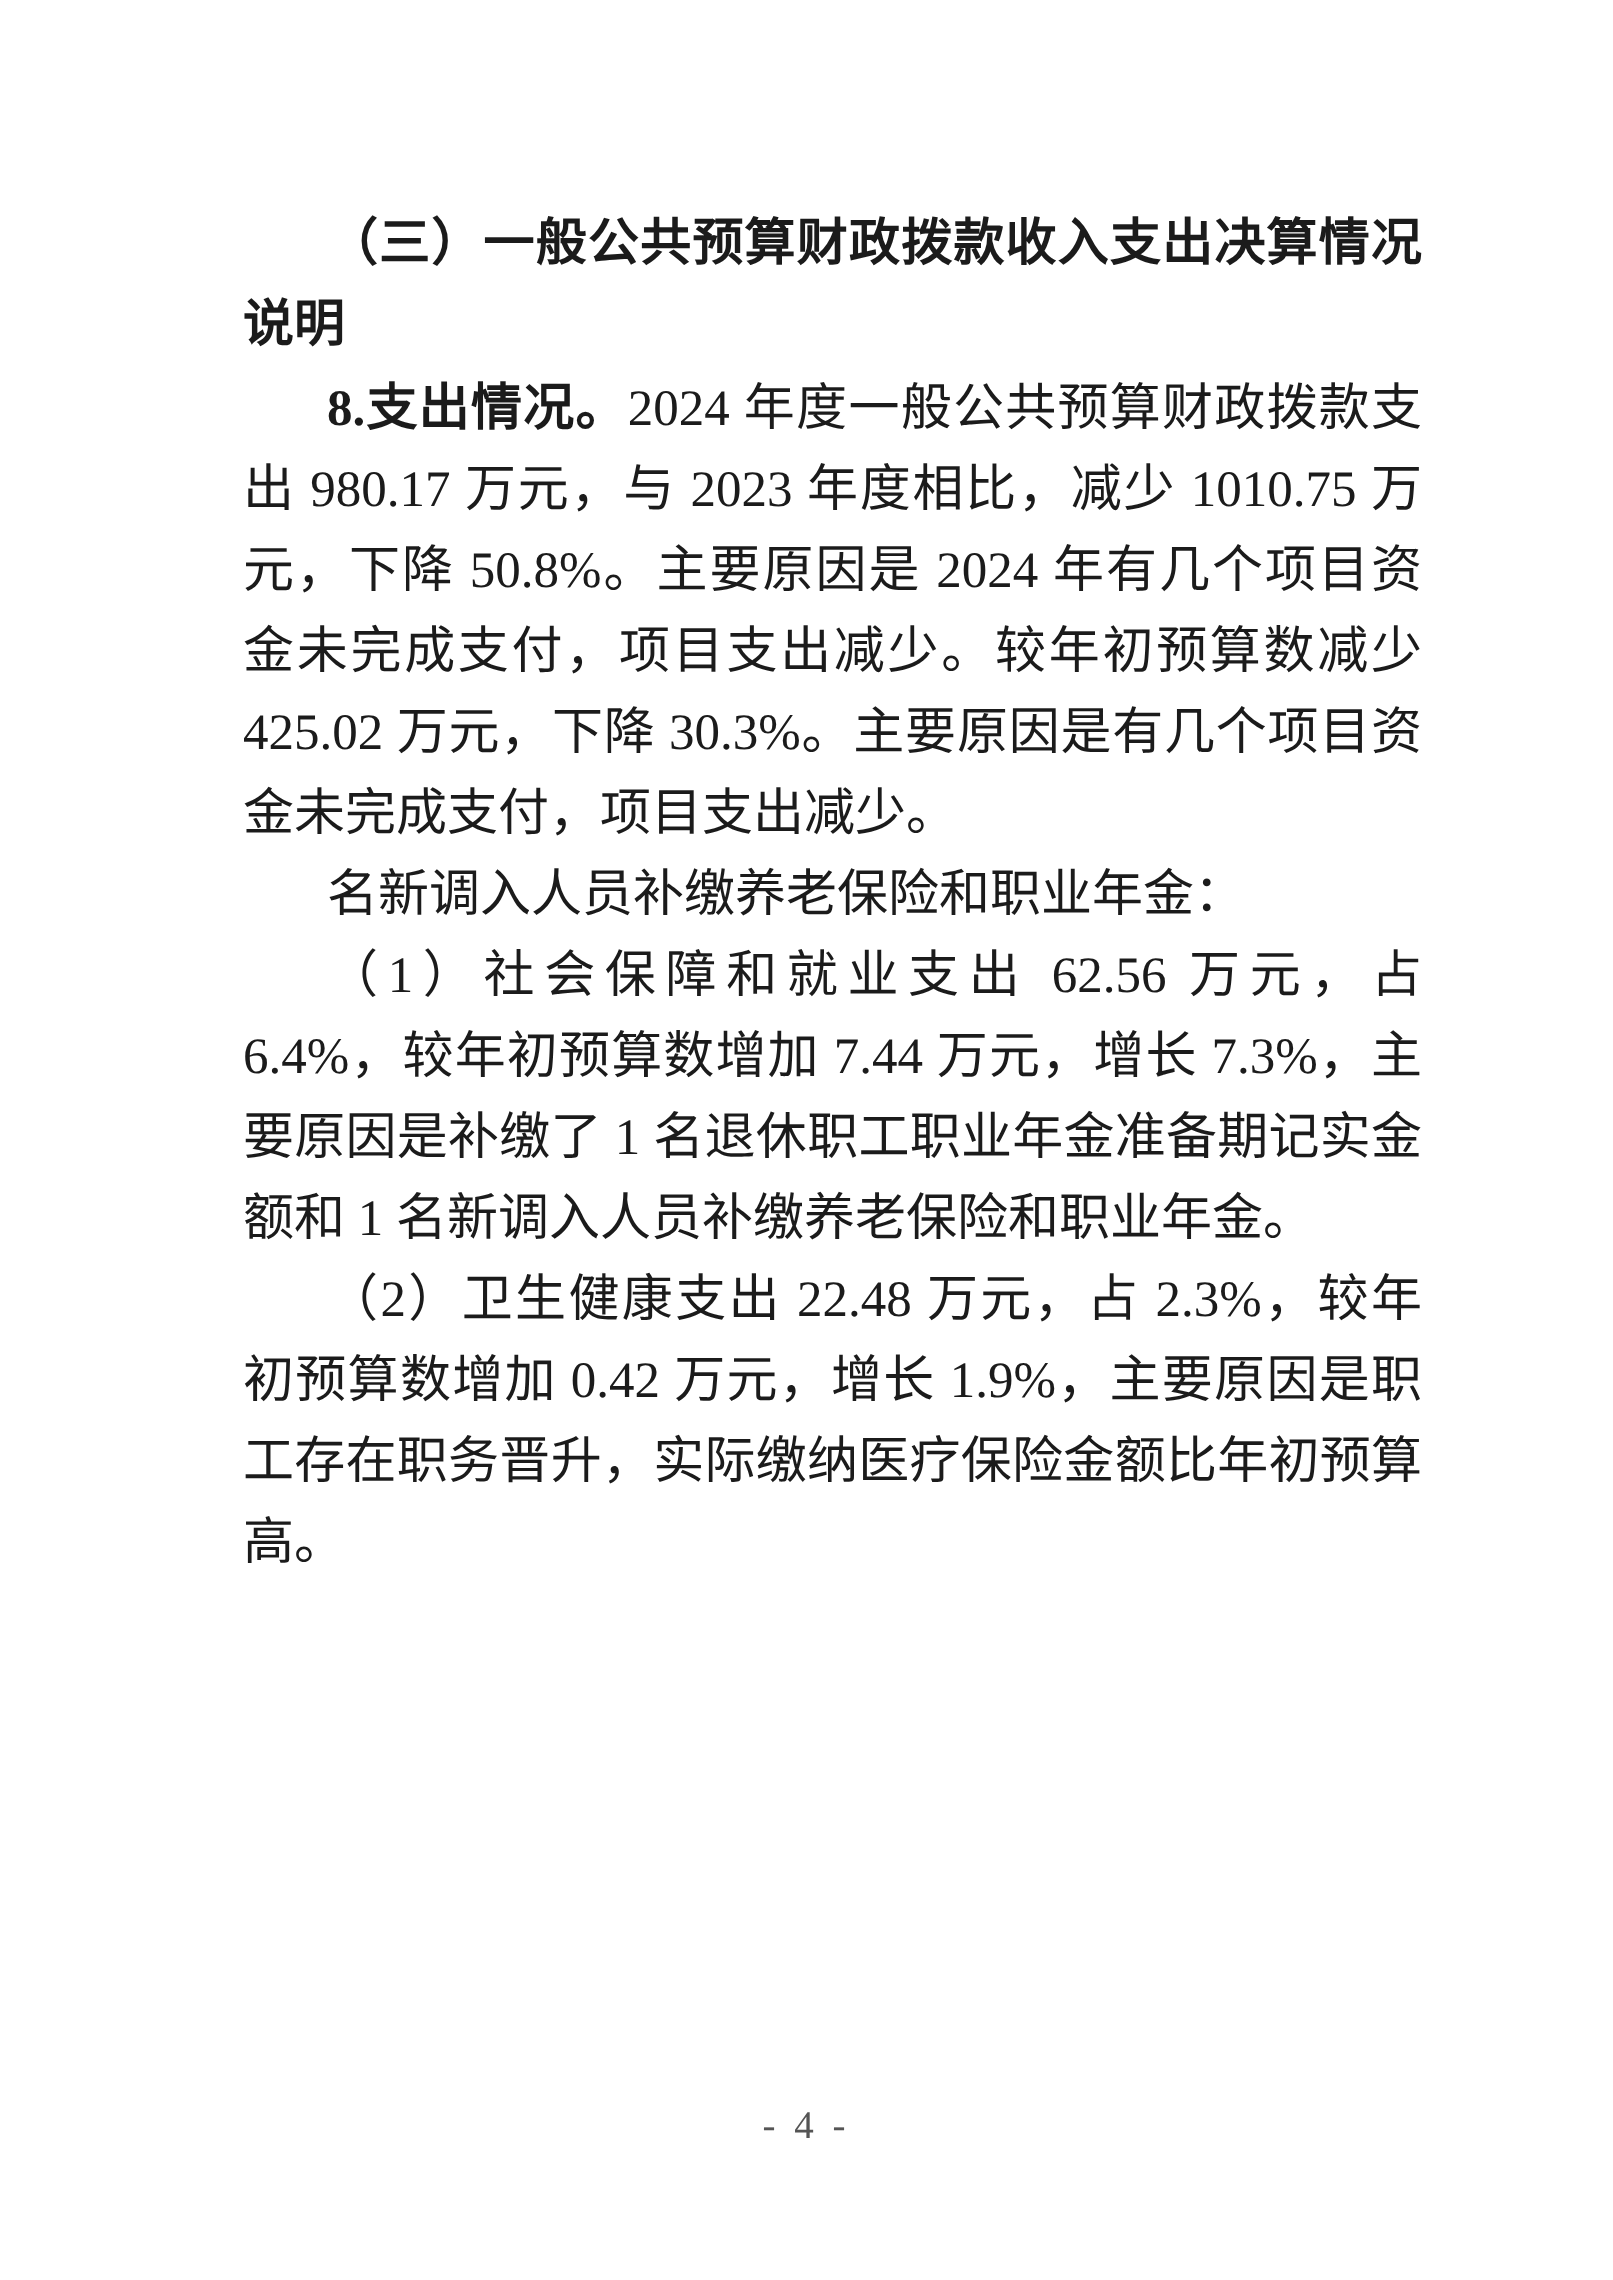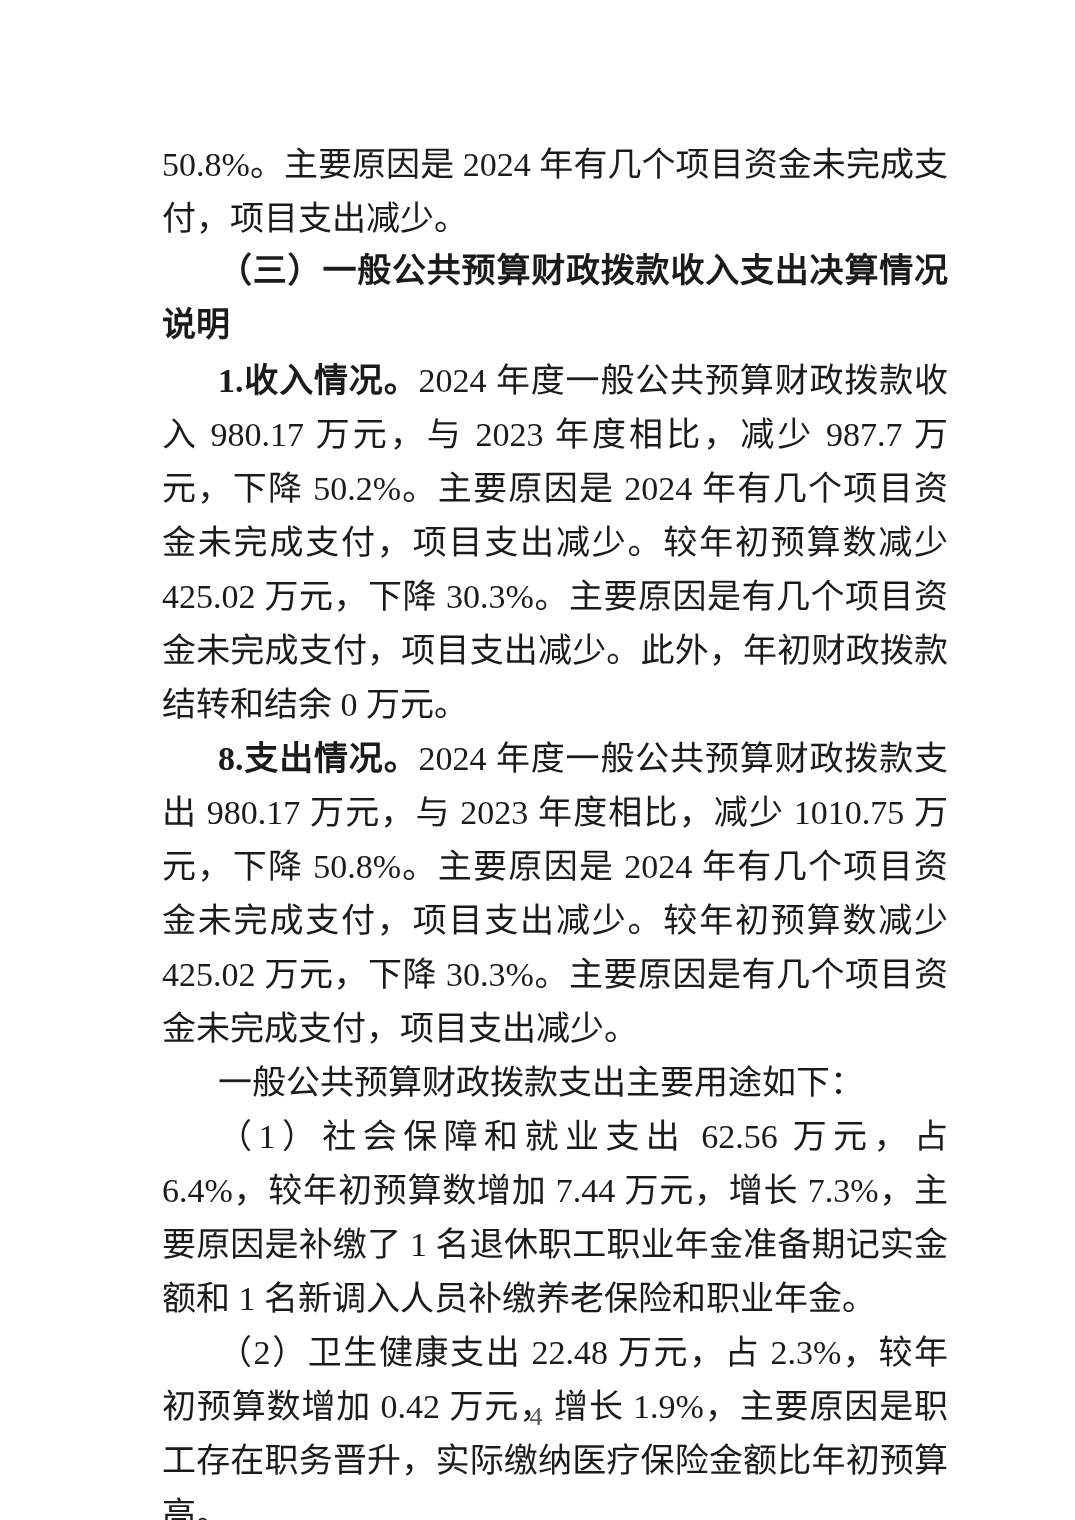--- a/index.html
+++ b/index.html
@@ -56,38 +56,32 @@
     letter-spacing: 3px;
   }
 </style>
 </head>
 <body>
 
 <div class="page">
 
   <main class="content">
 
-    <p class="para">
-      <span>50.8%。主要原因是 2024 年有几个项目资金未完成支付，项目支出减少。</span>
-    </p>
 
     <h2 class="para heading indent">
       <span>（三）一般公共预算财政拨款收入支出决算情况说明</span>
     </h2>
 
-    <p class="para indent">
-      <strong class="lead">1.收入情况。</strong><span>2024 年度一般公共预算财政拨款收入 980.17 万元，与 2023 年度相比，减少 987.7 万元，下降 50.2%。主要原因是 2024 年有几个项目资金未完成支付，项目支出减少。较年初预算数减少 425.02 万元，下降 30.3%。主要原因是有几个项目资金未完成支付，项目支出减少。此外，年初财政拨款结转和结余 0 万元。</span>
-    </p>
 
     <p class="para indent">
       <strong class="lead">8.支出情况。</strong><span>2024 年度一般公共预算财政拨款支出 980.17 万元，与 2023 年度相比，减少 1010.75 万元，下降 50.8%。主要原因是 2024 年有几个项目资金未完成支付，项目支出减少。较年初预算数减少 425.02 万元，下降 30.3%。主要原因是有几个项目资金未完成支付，项目支出减少。</span>
     </p>
 
     <p class="para indent">
-      <span>一般公共预算财政拨款支出主要用途如下：</span>
+      <span>名新调入人员补缴养老保险和职业年金：</span>
     </p>
 
     <p class="para indent">
       <span>（1）社会保障和就业支出 62.56 万元，占 6.4%，较年初预算数增加 7.44 万元，增长 7.3%，主要原因是补缴了 1 名退休职工职业年金准备期记实金额和 1 名新调入人员补缴养老保险和职业年金。</span>
     </p>
 
     <p class="para indent">
       <span>（2）卫生健康支出 22.48 万元，占 2.3%，较年初预算数增加 0.42 万元，增长 1.9%，主要原因是职工存在职务晋升，实际缴纳医疗保险金额比年初预算高。</span>
     </p>
 

